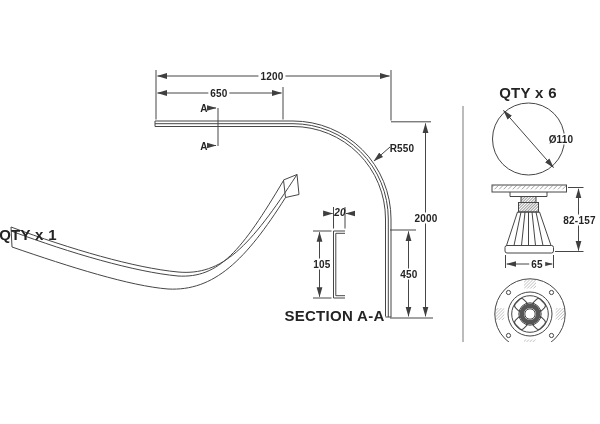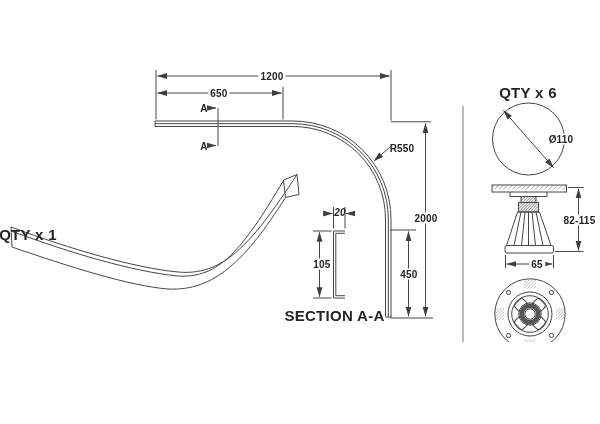--- a/index.html
+++ b/index.html
@@ -166,16 +166,16 @@
 <div class="lbl" style="left:409px;top:274px;">450</div>
 
 <div class="lbl lbl--nobg" style="left:340px;top:211.5px;font-style:italic;">20</div>
 <div class="lbl" style="left:322px;top:264px;">105</div>
 <div class="lbl lbl--nobg lbl--title" style="left:334.5px;top:316px;">SECTION A-A</div>
 
 <div class="lbl lbl--nobg lbl--title" style="left:28px;top:204px;margin-top:31px;">QTY x 1</div>
 
 <div class="lbl lbl--nobg lbl--title" style="left:528px;top:93px;">QTY x 6</div>
 <div class="lbl" style="left:529px;top:138.5px;margin-left:32px;">Ø110</div>
-<div class="lbl" style="left:579.5px;top:220px;">82-115</div>
+<div class="lbl" style="left:579.5px;top:220px;">82-157</div>
 <div class="lbl" style="left:530px;top:263.5px;margin-left:7px;">65</div>
 
 </div>
 
 </body></html>

